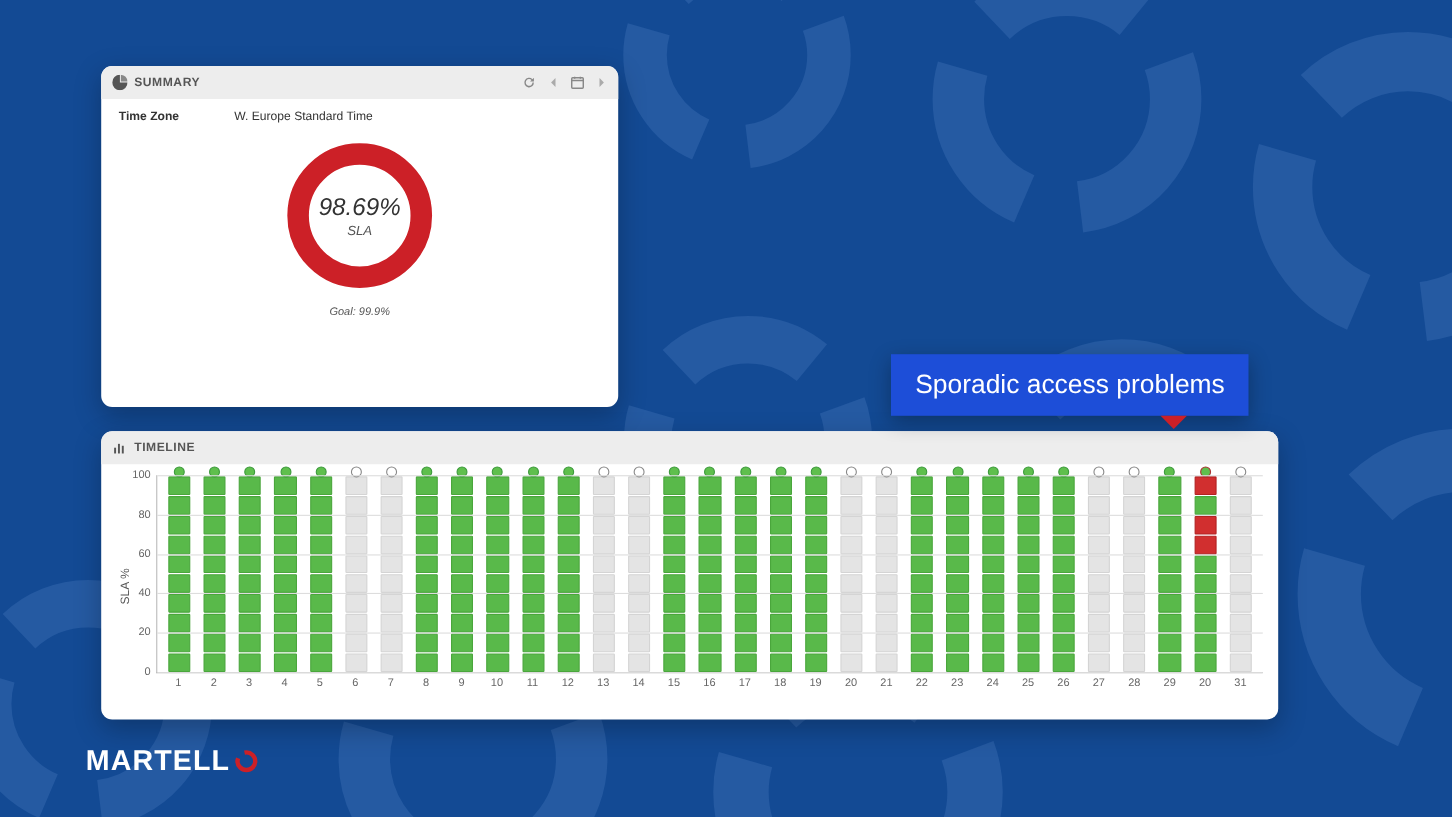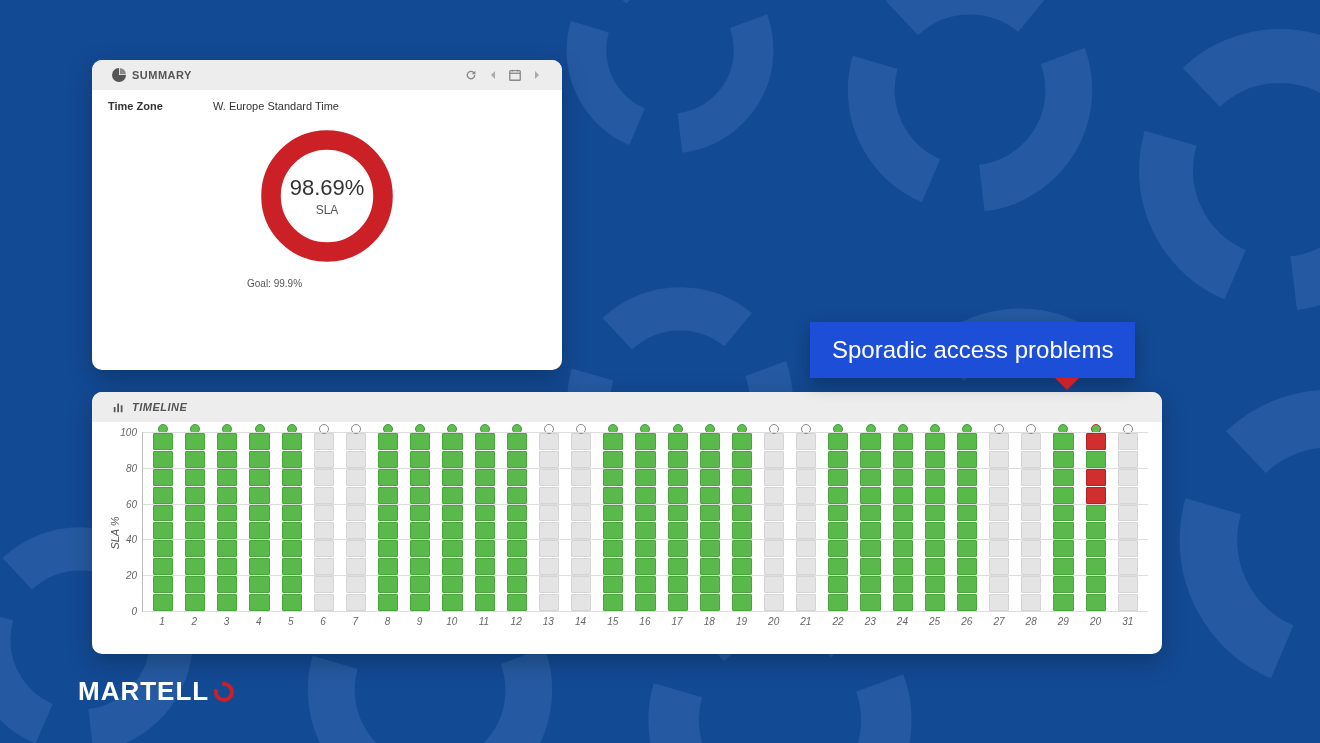--- a/index.html
+++ b/index.html
@@ -23,50 +23,50 @@
     background: #fff;
     border-radius: 10px;
     box-shadow: 0 8px 24px rgba(0,0,0,.25);
   }
   .panel-header {
     background: #ededed;
     border-radius: 10px 10px 0 0;
     height: 30px;
     display: flex;
     align-items: center;
-    padding: 0 20px;
+    padding: 0 10px;
     font-size: 11px;
     font-weight: bold;
     color: #555;
     letter-spacing: .5px;
   }
   .panel-header .hicon { margin-right:6px; display:flex; align-items:center; }
   .panel-header .spacer { flex:1; }
   .panel-header .tool { margin-left:10px; color:#888; display:flex; align-items:center; cursor:pointer;}
   
   #summary-panel { left: 92px; top: 60px; width: 470px; height: 310px; }
   .meta { padding: 10px 16px 0 16px; font-size: 11px; color:#333;}
   .meta-row { display:flex; margin-bottom:2px;}
   .meta-label { width:105px; font-weight:bold;}
   .gauges { display:flex; justify-content:space-around; margin-top:14px;}
-  .gauge { width:160px; }
+  .gauge { width:160px; text-align:center;font-style:italic;}
   .ring {
     width:140px; height:140px; margin:0 auto;
     position:relative;
   }
   .ring svg { width:100%; height:100%; }
   .ring-center {
     position:absolute; top:0; left:0; right:0; bottom:0;
     display:flex; flex-direction:column; align-items:center; justify-content:center;
   }
   .ring-value { font-size:22px; font-weight:500; color:#333;}
   .ring-label { font-size:12px; color:#555; margin-top:2px;}
   .gauge-foot { font-size:10px; color:#555; margin-top:12px;}
   
-  #timeline-panel { left: 92px; top: 392px; width: 1070px; height: 262px; font-style: italic; }
+  #timeline-panel { left: 92px; top: 392px; width: 1070px; height: 262px; }
   .chart-wrap { position:relative; height: 222px; padding: 10px 14px 6px 50px;}
   .y-axis-label {
     position:absolute; left:6px; top:50%; transform: translateY(-50%) rotate(-90deg);
     font-size:11px; color:#555; transform-origin:center;
   }
   .plot {
     position:relative; width:100%; height:180px;
     border-left:1px solid #bbb; border-bottom:1px solid #bbb;
   }
   .grid-line { position:absolute; left:0; right:0; border-top:1px solid #ddd; }

